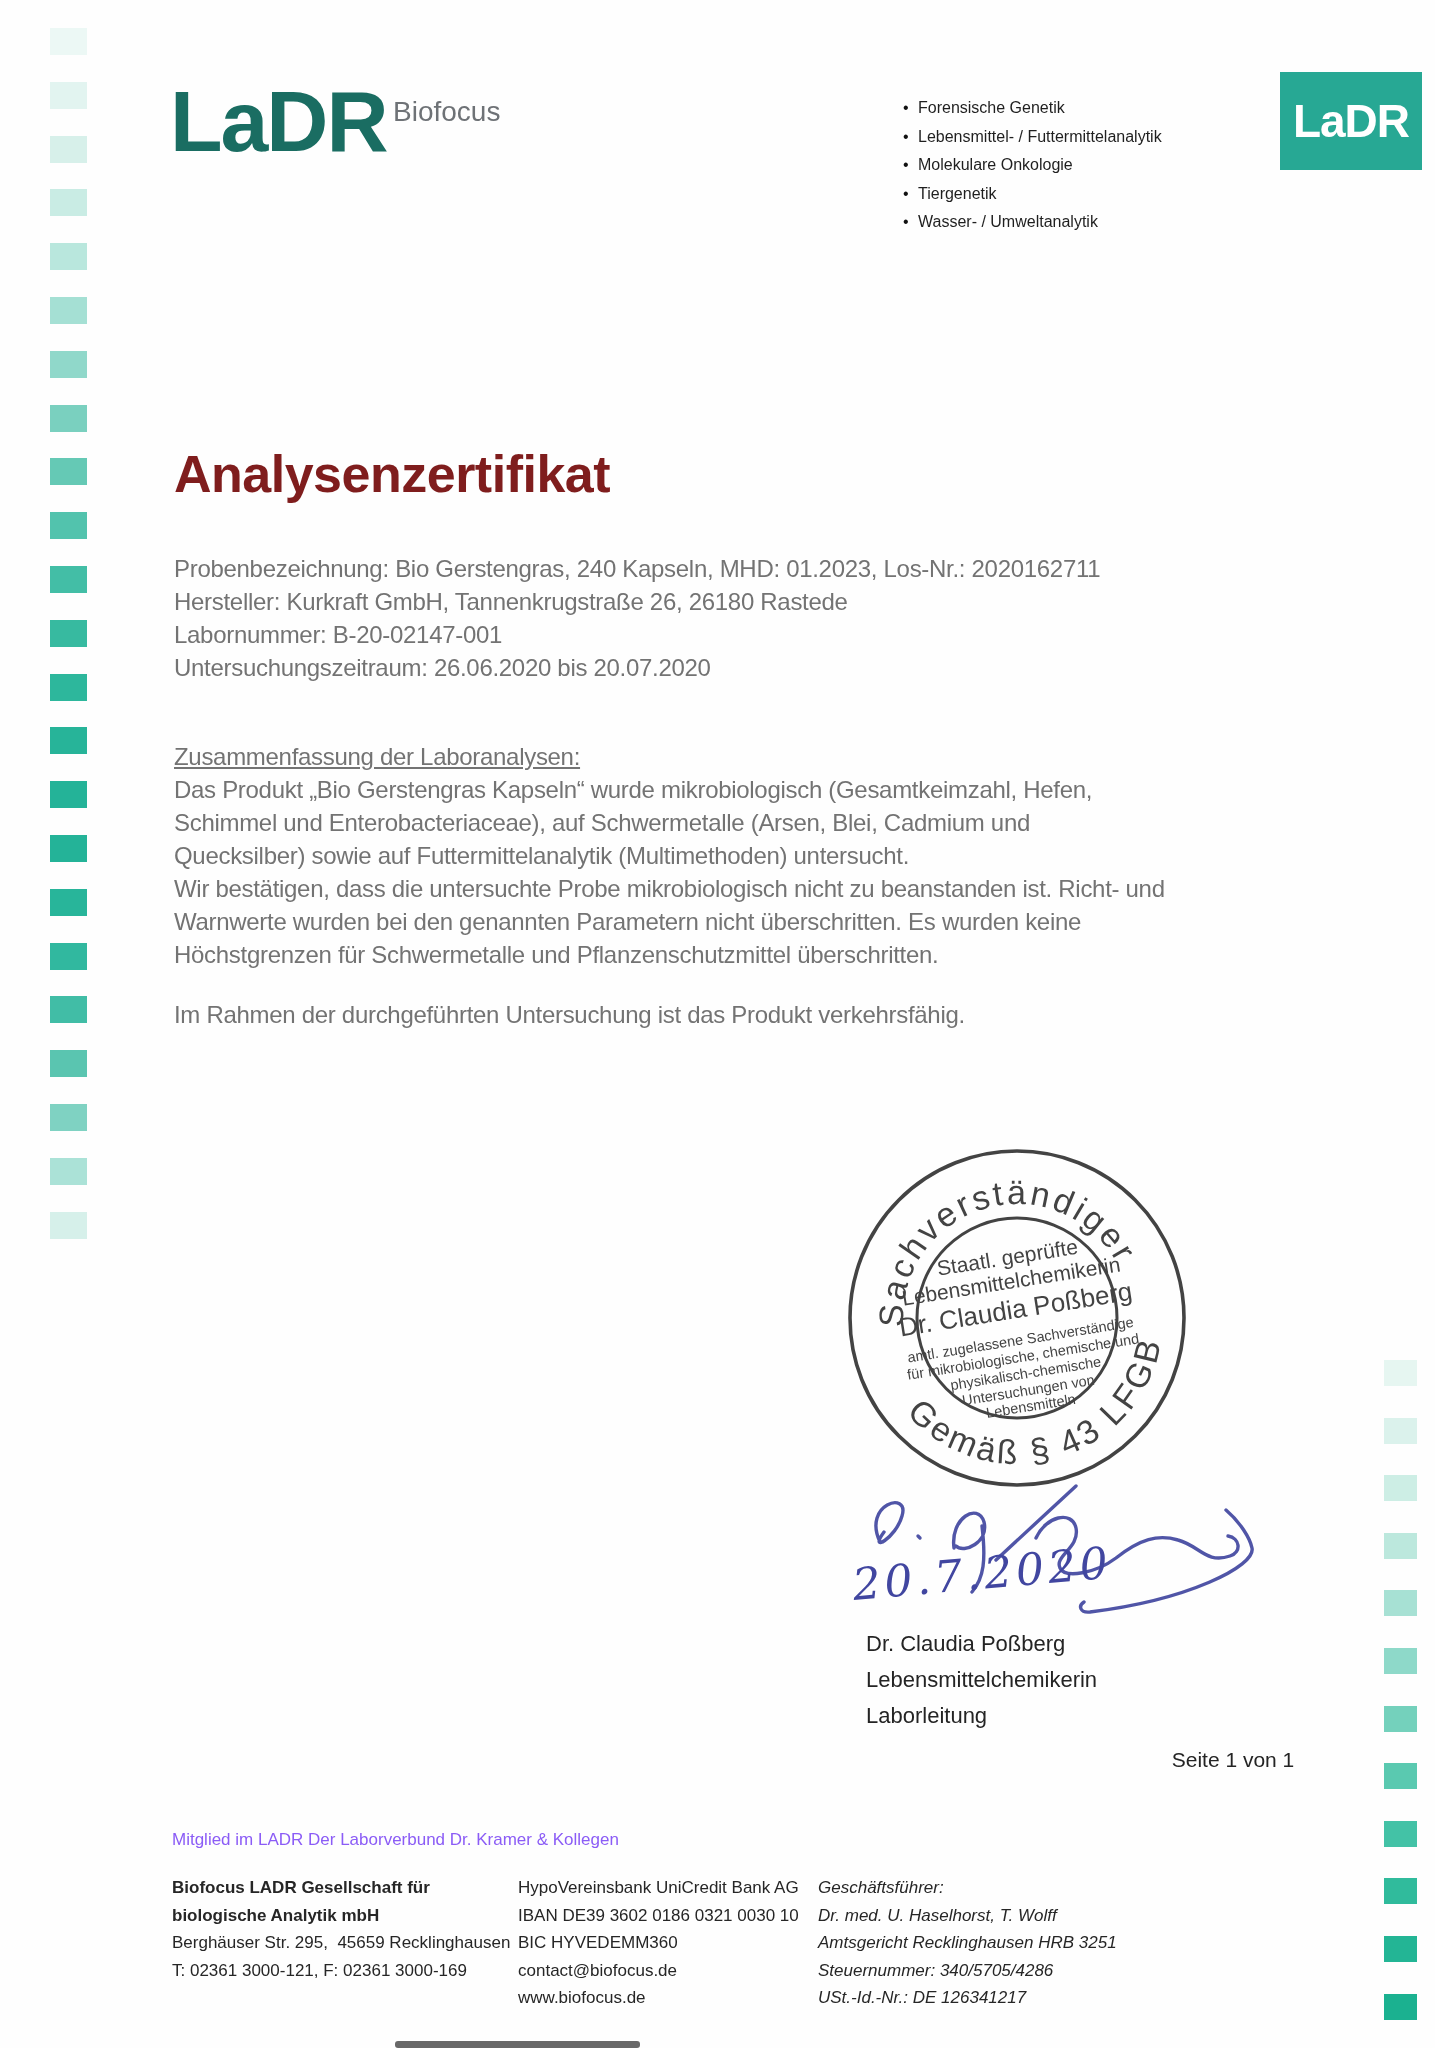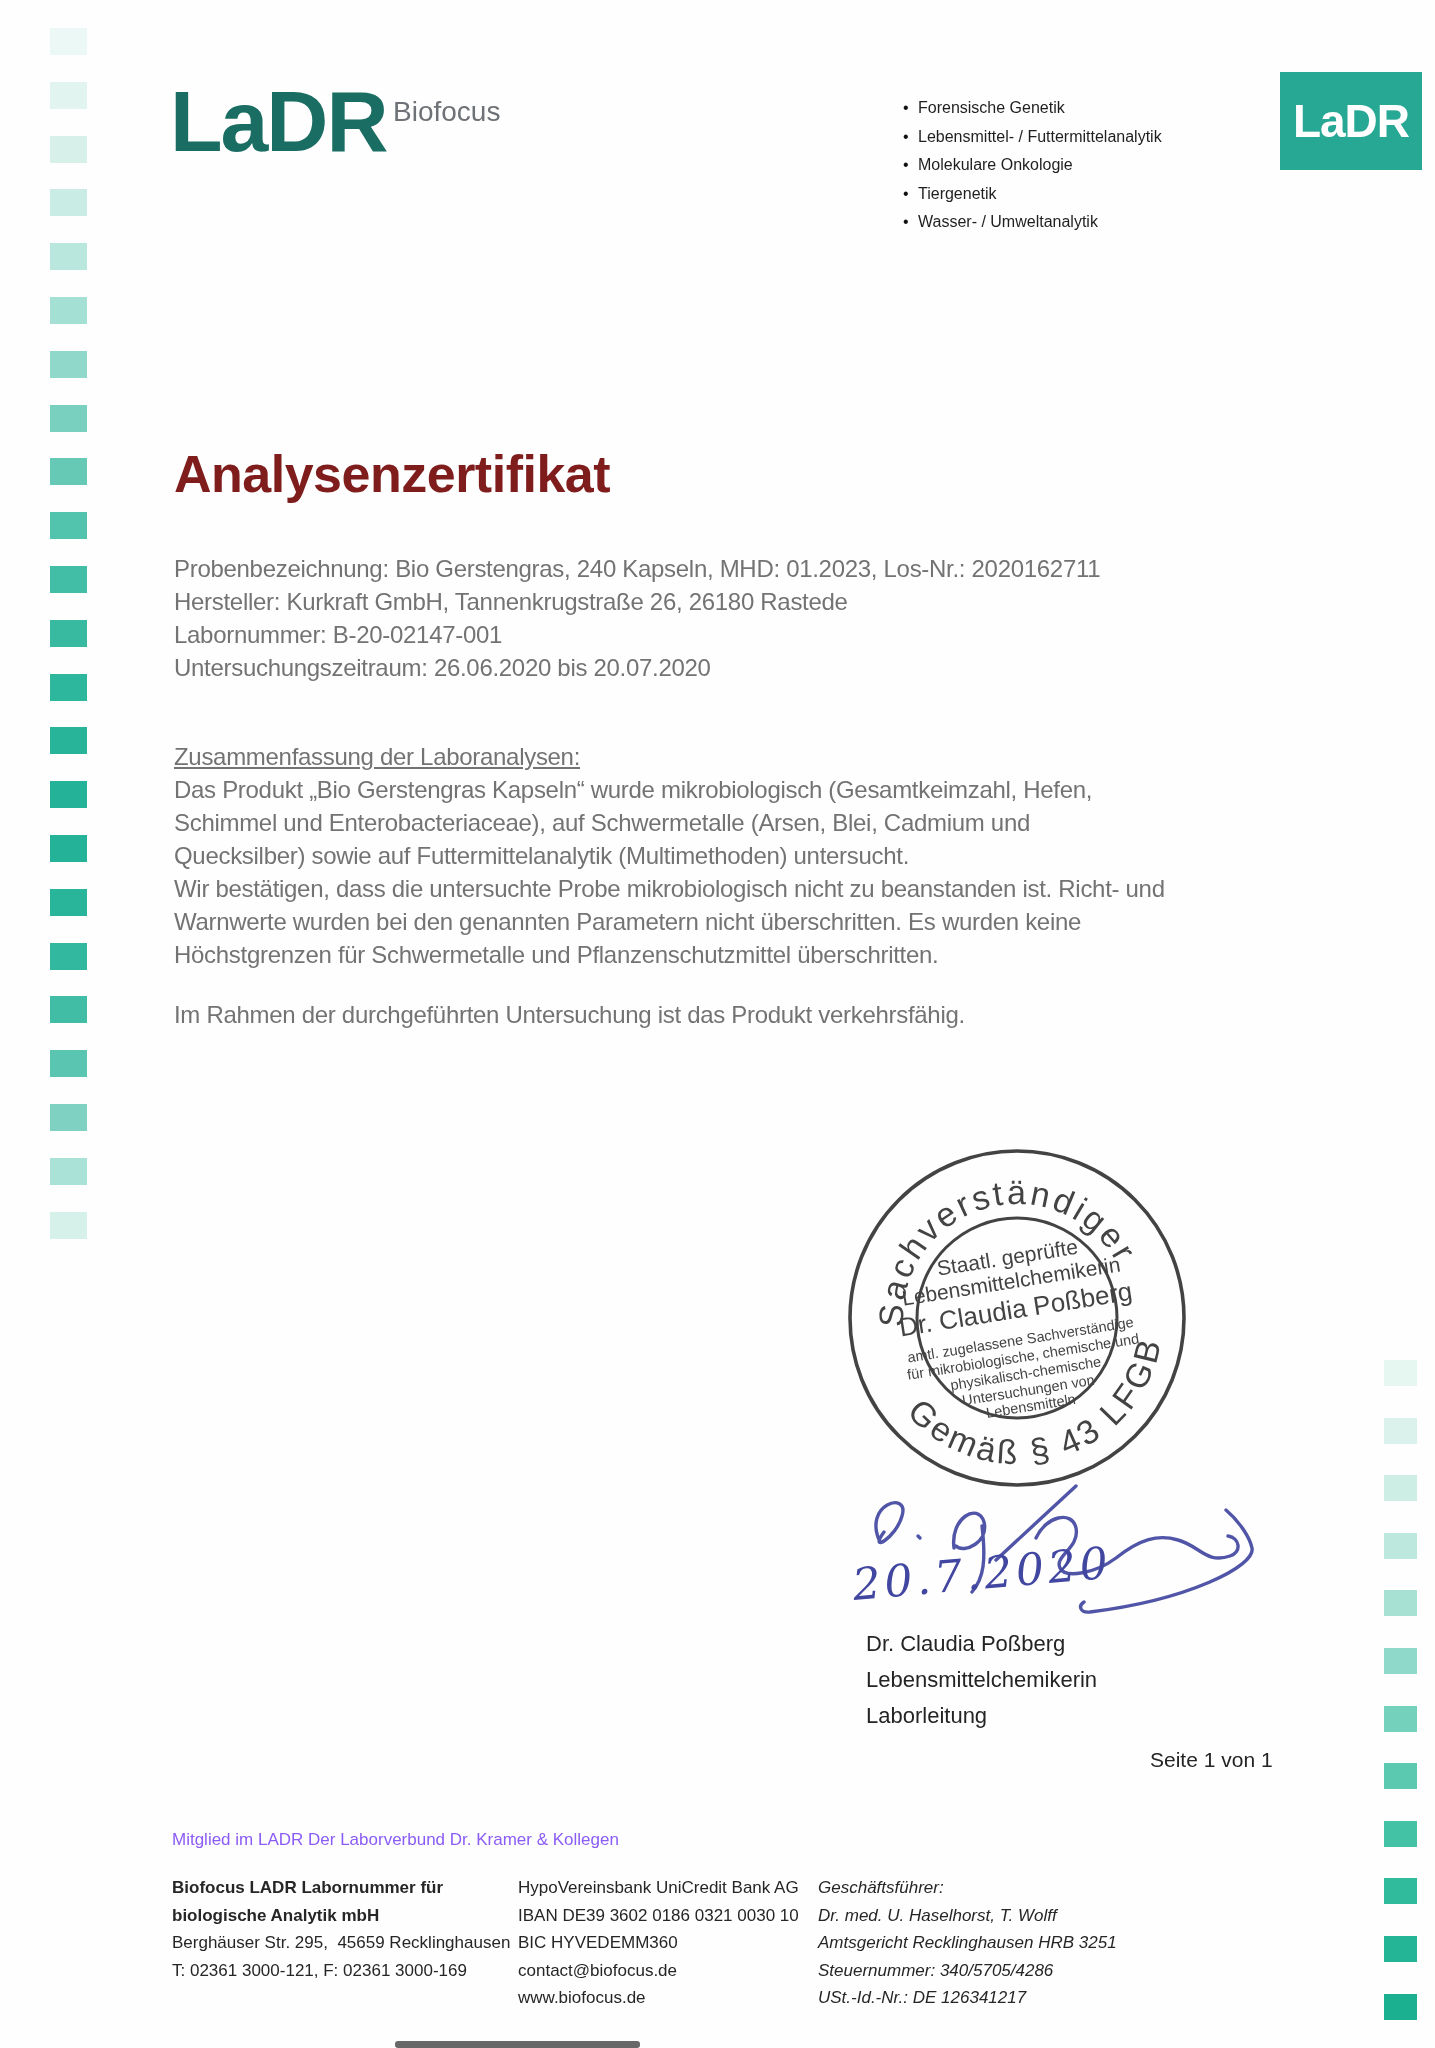--- a/index.html
+++ b/index.html
@@ -38,21 +38,21 @@
   .stamp .name{font-size:26px;}
   .stamp .small{font-size:14.5px;}
 
   
   .signature{position:absolute;left:828px;top:1476px;}
   .signature path{fill:none;stroke:#4146a0;stroke-width:3.4;stroke-linecap:round;opacity:0.92;}
   .signature .date-text{fill:#4146a0;font-family:"DejaVu Serif",serif;font-style:italic;
                         font-size:44px;letter-spacing:4px;}
 
   .signer{position:absolute;left:866px;top:1626px;font-size:22px;line-height:36px;color:#242424;}
-  .page-number{position:absolute;left:1150px;top:1748px;width:166px;text-align:left;
+  .page-number{position:absolute;left:1150px;top:1748px;width:166px;text-align:center;
                font-size:21px;color:#242424;}
   .membership{position:absolute;left:172px;top:1830px;font-size:17px;color:#8b5cf6;}
 
   
   .footer-col{position:absolute;top:1874px;font-size:17px;line-height:27.5px;color:#262626;}
   .footer-col div{white-space:pre;}
   .col-company{left:172px;}
   .col-company div:nth-child(1),.col-company div:nth-child(2){font-weight:700;}
   .col-bank{left:518px;}
   .col-legal{left:818px;font-style:italic;}
@@ -186,21 +186,21 @@
     <div>Dr. Claudia Poßberg</div>
     <div>Lebensmittelchemikerin</div>
     <div>Laborleitung</div>
   </div>
 
   <div class="page-number">Seite 1 von 1</div>
 
   <div class="membership">Mitglied im LADR Der Laborverbund Dr. Kramer &amp; Kollegen</div>
 
   <div class="footer-col col-company">
-    <div>Biofocus LADR Labornummer für</div>
+    <div>Biofocus LADR Gesellschaft für</div>
     <div>biologische Analytik mbH</div>
     <div>Berghäuser Str. 295,  45659 Recklinghausen</div>
     <div>T: 02361 3000-121, F: 02361 3000-169</div>
   </div>
 
   <div class="footer-col col-bank">
     <div>HypoVereinsbank UniCredit Bank AG</div>
     <div>IBAN DE39 3602 0186 0321 0030 10</div>
     <div>BIC HYVEDEMM360</div>
     <div>contact@biofocus.de</div>

